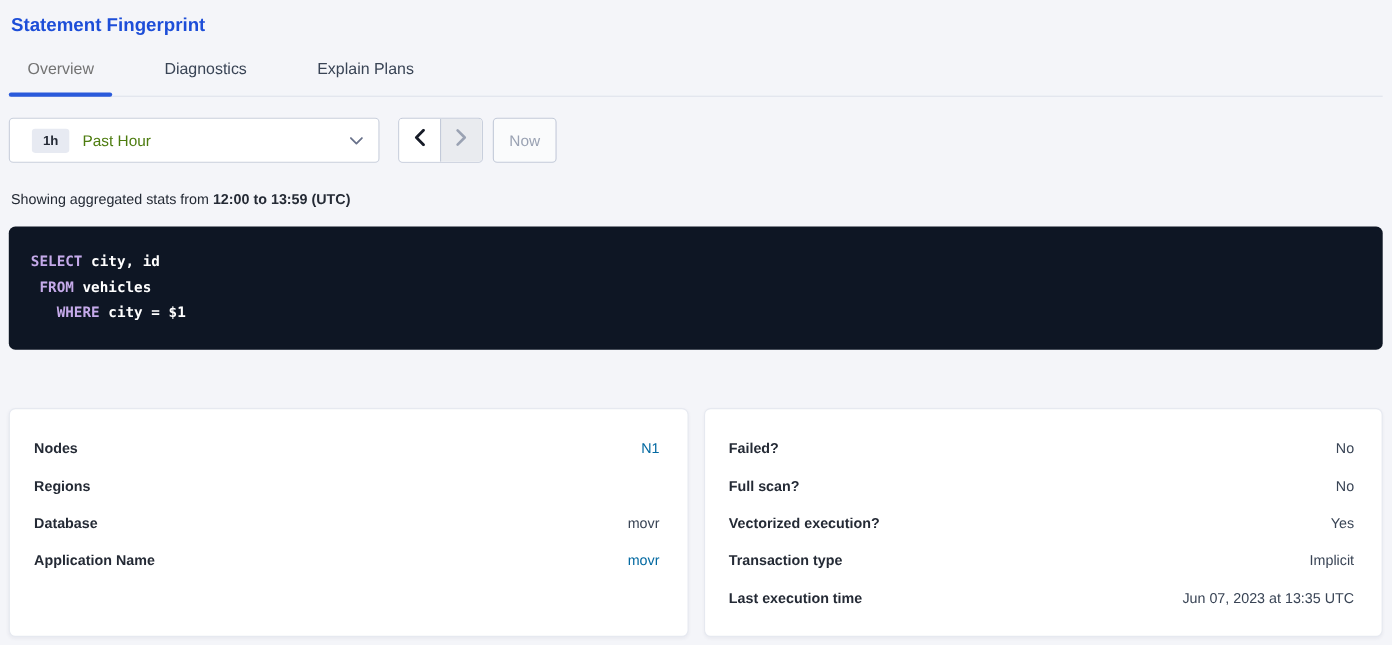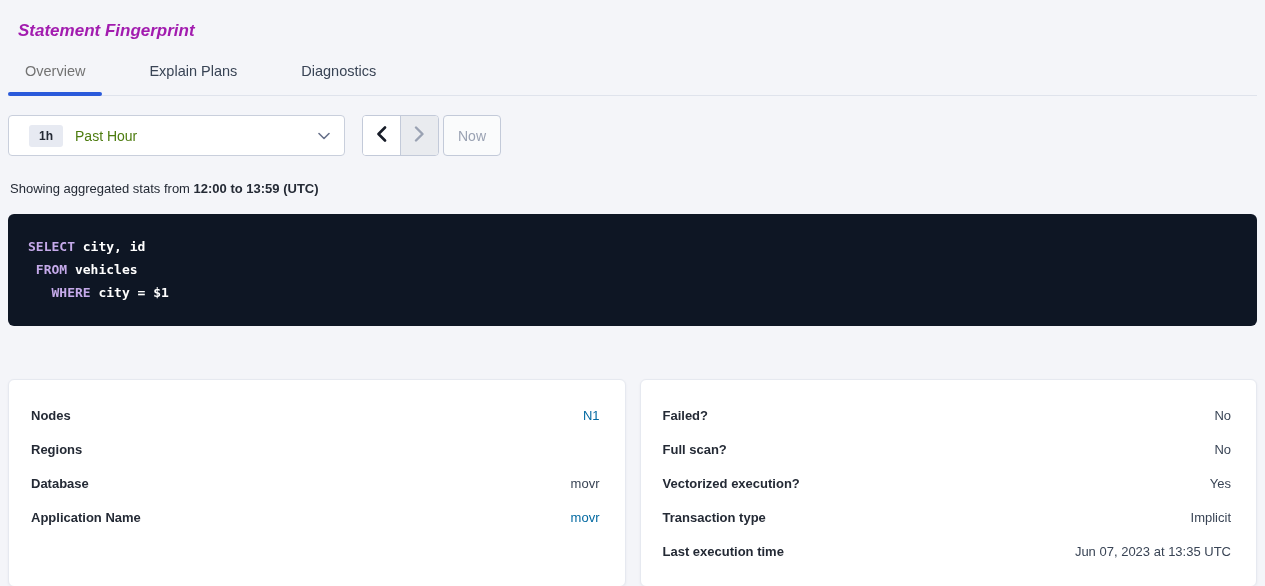--- a/index.html
+++ b/index.html
@@ -8,24 +8,23 @@
     width: 1265px; height: 586px;
     background: #f4f5f9;
     font-family: "Liberation Sans", sans-serif;
     color: #242a35;
     overflow: hidden;
   }
   .page { padding: 0 8px; }
 
   
   .page-title {
-    margin: 8px; padding: 12px 2px 0;
-    font-size: 17px; font-weight: 700; color: #a21caf;
+    margin: 0; padding: 12px 2px 0;
+    font-size: 17px; font-weight: 700; color: #1d4ed8;
     line-height: 22px;
-    font-style: italic;
   }
 
   
   .tabs {
     display: flex; margin-top: 19px;
     border-bottom: 1px solid #dfe3ec;
   }
   .tab {
     position: relative;
     padding: 0 17px 14px;
@@ -61,21 +60,21 @@
     border: 1px solid #c3cad9; border-radius: 4px;
     overflow: hidden; background: #ffffff;
   }
   .arrow-btn {
     flex: 1; display: flex; align-items: center; justify-content: center;
     cursor: pointer; background: #ffffff;
   }
   .arrow-btn.disabled { background: #e9ebef; border-left: 1px solid #c3cad9; cursor: default; }
 
   .now-button {
-    margin-left: 4px; height: 41px; min-width: 58px;
+    margin-left: 9px; height: 41px; min-width: 58px;
     border: 1px solid #c3cad9; border-radius: 4px;
     background: #fafbfc; color: #9aa2b3;
     font-size: 14px; font-family: "Liberation Sans", sans-serif;
     display: flex; align-items: center; justify-content: center;
     padding: 0 14px; cursor: default; text-align: center;
   }
 
   
   .stats-line { margin-top: 25px; font-size: 13px; color: #242a35; padding-left: 2px; }
   .stats-line .bold { font-weight: 700; }
@@ -111,22 +110,22 @@
 </style>
 </head>
 <body>
 
 <div class="page">
 
   <h1 class="page-title">Statement Fingerprint</h1>
 
   <div class="tabs">
     <div class="tab active">Overview</div>
+    <div class="tab">Diagnostics</div>
     <div class="tab">Explain Plans</div>
-    <div class="tab">Diagnostics</div>
   </div>
 
   <div class="toolbar">
     <div class="time-dropdown">
       <span class="duration-badge">1h</span>
       <span class="time-label">Past Hour</span>
       <span class="dropdown-caret">
         <svg width="12" height="8" viewBox="0 0 12 8">
             <path d="M1 1.5 L6 6.5 L11 1.5" fill="none" stroke="#68718a" stroke-width="1.6" stroke-linecap="round" stroke-linejoin="round"></path>
           </svg>

